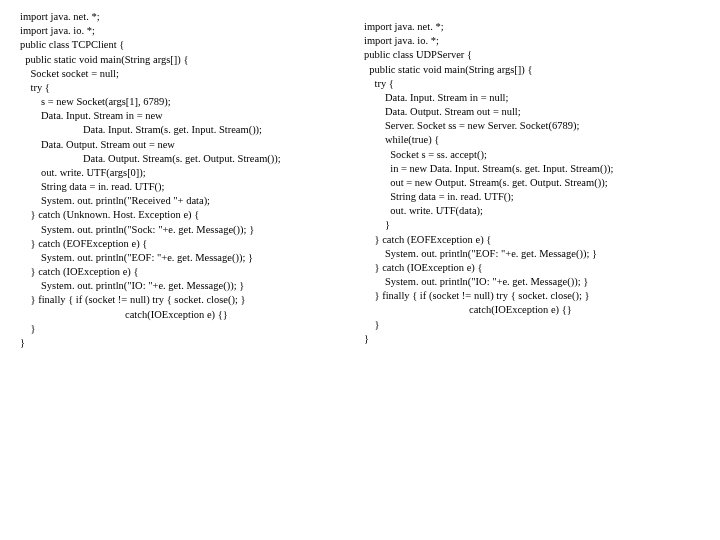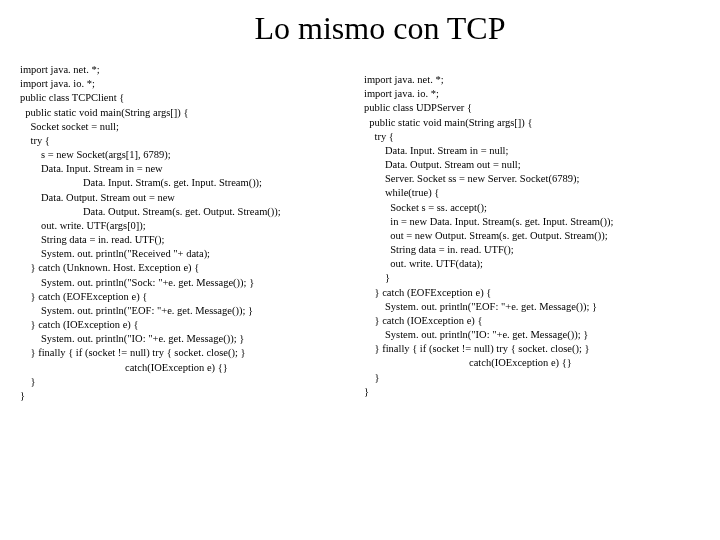--- a/index.html
+++ b/index.html
@@ -34,21 +34,20 @@
       white-space: pre;
       font-family: "Times New Roman", Times, serif;
     }
     .col-left { flex: 1; }
     .col-right { flex: 1; padding-top: 10px; }
   </style>
 </head>
 <body>
 
 <div class="slide">
-  <h1 class="title">Lo mismo con TCP</h1>
   <div class="columns">
     <div class="col col-left">import java. net. *;
 import java. io. *;
 public class TCPClient {
   public static void main(String args[]) {
     Socket socket = null;
     try {
         s = new Socket(args[1], 6789);
         Data. Input. Stream in = new
                         Data. Input. Stram(s. get. Input. Stream());

